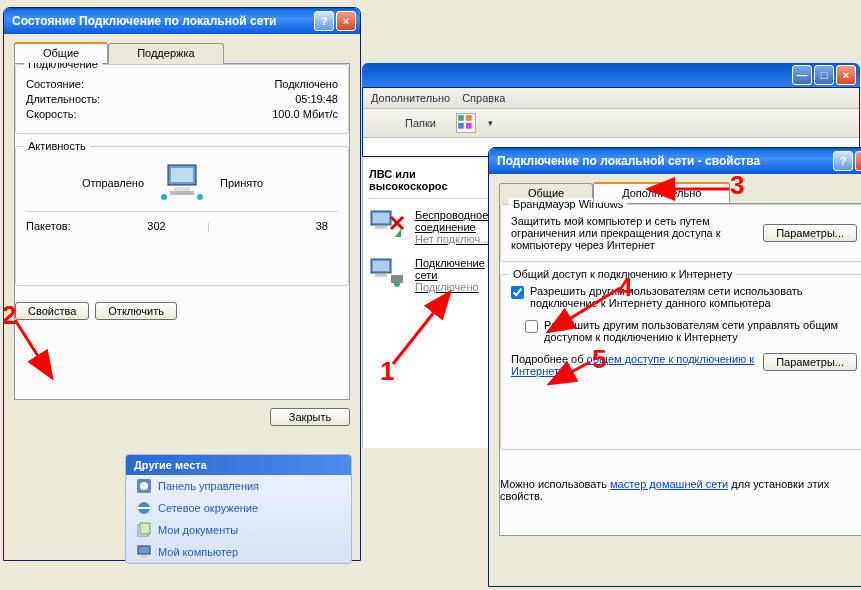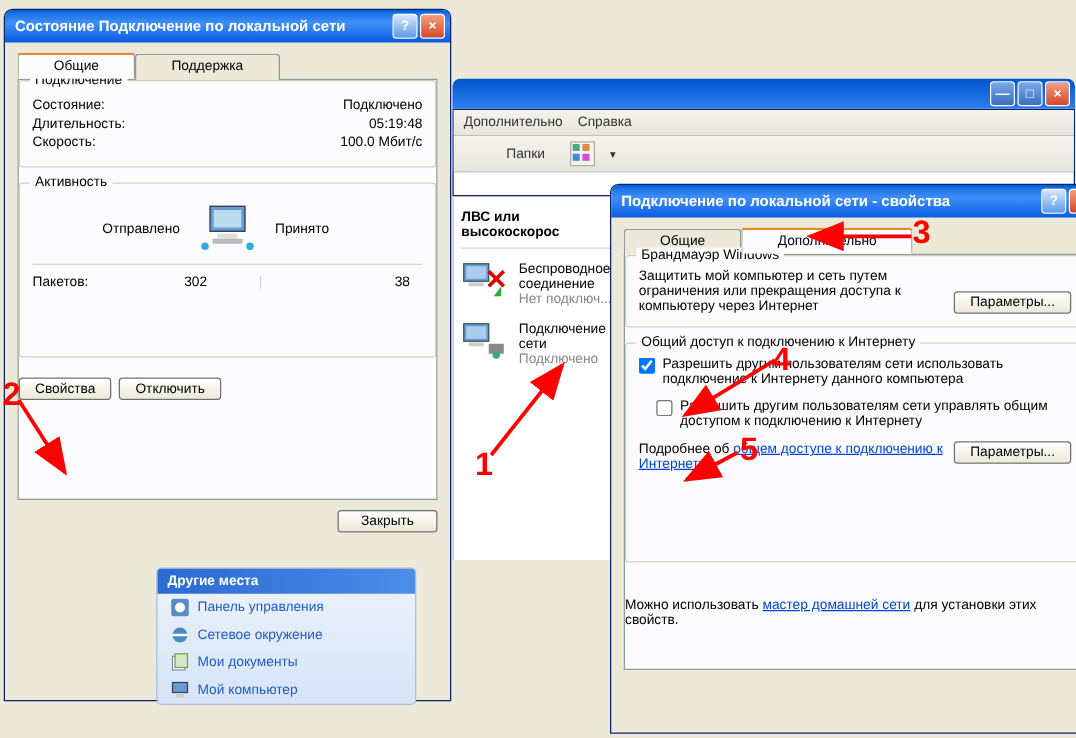--- a/index.html
+++ b/index.html
@@ -113,25 +113,25 @@
   align-items: center;
   gap: 12px;
 }
 .netconn-item {
   display: flex;
   align-items: flex-start;
   gap: 8px;
   margin-bottom: 12px;
 }
 .netconn-item .nicon { width: 38px; height: 34px; flex-shrink: 0; }
-.netconn-item .nlabel { color: #000; }
+.netconn-item .nlabel { color: #000; text-decoration: underline; }
 .sidebar-panel {
   position: absolute;
   left: 125px; top: 454px;
-  width: 208px;
+  width: 227px;
   background: linear-gradient(to bottom,#eef3fb,#d6e4f7);
   border: 1px solid #a7bde2;
   border-radius: 4px;
 }
 .sidebar-panel .sb-header {
   background: linear-gradient(to right,#2a6ad2,#4d8ce8);
   color: #fff;
   padding: 4px 8px;
   font-weight: bold;
   font-size: 11px;
@@ -314,21 +314,21 @@
     </div>
   </div>
   <div class="dlg-body">
     <div class="tabs">
       <div class="tab">Общие</div>
       <div class="tab active">Дополнительно</div>
     </div>
     <div class="tab-panel" style="height:332px;">
       <div class="groupbox">
         <div class="legend" style="color:#000;">Брандмауэр Windows</div>
-        <div style="display:flex;gap:8px;align-items:flex-end;">
+        <div style="display:flex;gap:8px;align-items:center;">
           <span style="flex:1;">Защитить мой компьютер и сеть путем ограничения или прекращения доступа к компьютеру через Интернет</span>
           <button class="btn">Параметры...</button>
         </div>
       </div>
       <div class="groupbox" style="height:176px;">
         <div class="legend" style="color:#000;">Общий доступ к подключению к Интернету</div>
         <div class="checkbox-row">
           <input type="checkbox" checked="" style="">
           <span>Разрешить другим пользователям сети использовать подключение к Интернету данного компьютера</span>
         </div>

